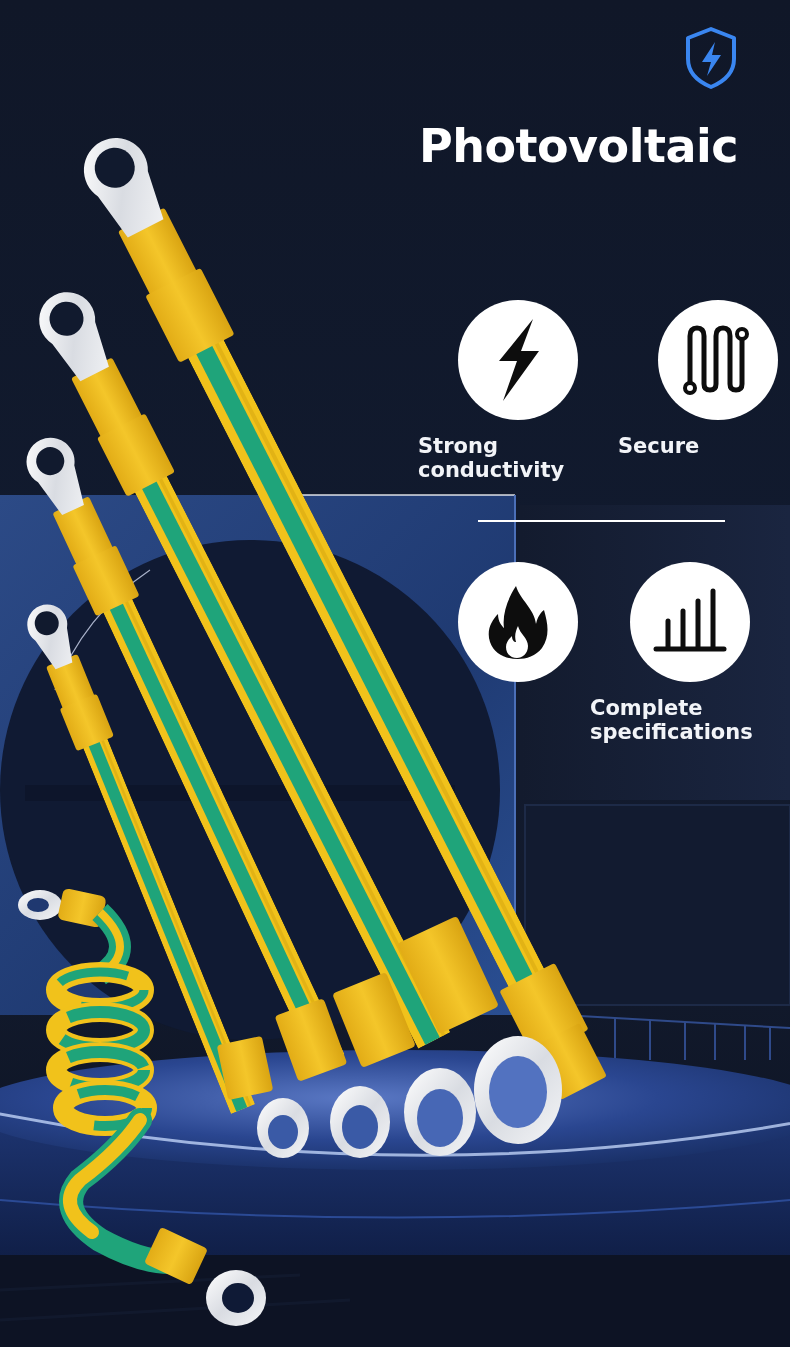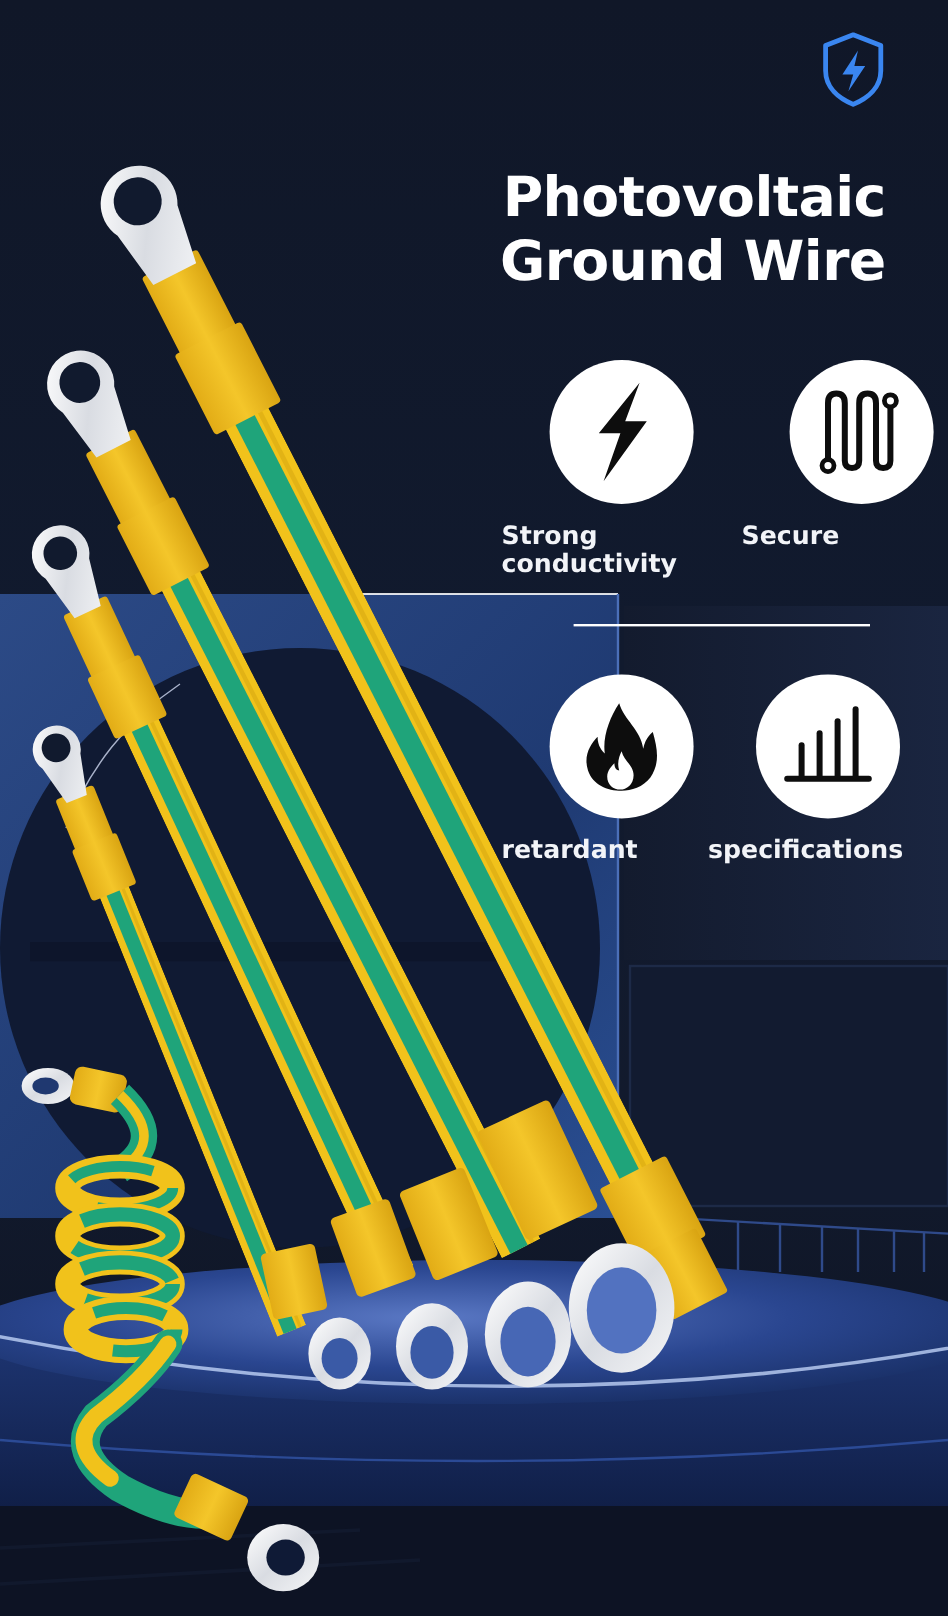--- a/index.html
+++ b/index.html
@@ -2,21 +2,21 @@
 <html><head>
 <meta charset="utf-8">
 <style>
   html, body { margin:0; padding:0; }
   body { width:790px; height:1347px; overflow:hidden; background:#0f1627; font-family:"DejaVu Sans", sans-serif; }
   .stage { position:relative; width:790px; height:1347px; overflow:hidden;
     background: linear-gradient(180deg,#101728 0%,#111a2e 40%,#121a2d 70%,#0c1220 100%); }
   .bg-layer { position:absolute; left:0; top:0; }
   .brand-badge { position:absolute; left:684px; top:26px; width:54px; height:64px; }
   .title { position:absolute; right:52px; top:120px; text-align:right; color:#ffffff;
-    font-family:"DejaVu Sans", sans-serif; font-weight:bold; font-size:46px; line-height:53px; letter-spacing:-0.5px;margin-top:18px; }
+    font-family:"DejaVu Sans", sans-serif; font-weight:bold; font-size:46px; line-height:53px; letter-spacing:-0.5px; }
   .title span { display:block; }
   .feature { position:absolute; width:200px; text-align:left;font-weight:bold; }
   .feature .circle { width:120px; height:120px; border-radius:50%; background:#ffffff; margin:0 auto;
     display:flex; align-items:center; justify-content:center; }
   .feature .label { color:#f2f4f8; font-size:21px; line-height:24px; margin-top:14px; font-family:"DejaVu Sans", sans-serif; }
   .feature .label span { display:block; white-space:nowrap; }
   .divider { position:absolute; left:478px; top:520px; width:247px; height:2px; background:#ffffff; }
   .product { position:absolute; left:0; top:0; }
 </style>
 </head>
@@ -80,21 +80,20 @@
     </g>
   </svg>
 
   <svg class="brand-badge" viewBox="0 0 54 64">
     <path d="M27 3 L50 12 L50 33 C50 47 39 56 27 61 C15 56 4 47 4 33 L4 12 Z" fill="none" stroke="#3a86f0" stroke-width="4" stroke-linejoin="round"></path>
     <path d="M31 16 L18 36 L27 36 L23 50 L37 29 L28 29 Z" fill="#3a86f0"></path>
   </svg>
 
   <div class="title">
     <span>Photovoltaic</span>
-    <span>Ground Wire</span>
   </div>
 
   <div class="feature" style="left:418px; top:300px;">
     <div class="circle">
       <svg width="70" height="90" viewBox="0 0 70 90">
         <path d="M50 4 L16 46 L34 46 L20 86 L56 36 L38 36 Z" fill="#0d0d0d"></path>
       </svg>
     </div>
     <div class="label">
       <span>Strong</span>
@@ -118,37 +117,37 @@
   <div class="divider"></div>
 
   <div class="feature" style="left:418px; top:562px;">
     <div class="circle">
       <svg width="64" height="76" viewBox="0 0 64 76">
         <path d="M30 2 C34 16 48 24 50 40 C52 30 58 26 58 26 C62 40 64 52 56 64 C50 72 40 75 32 75 C20 75 8 70 4 58 C0 46 6 36 12 30 C12 38 16 42 18 44 C16 30 22 14 30 2 Z" fill="#0d0d0d"></path>
         <path d="M32 42 C34 50 42 54 42 62 C42 70 36 74 31 74 C25 74 20 70 20 63 C20 58 24 54 26 52 C26 56 28 58 30 58 C28 52 30 46 32 42 Z" fill="#ffffff"></path>
       </svg>
     </div>
     <div class="label">
-      <span>retardant</span>
     </div>
   </div>
 
   <div class="feature" style="left:590px; top:562px;">
     <div class="circle">
       <svg width="80" height="70" viewBox="0 0 80 70">
         <g stroke="#0d0d0d" stroke-width="5" stroke-linecap="round">
           <line x1="6" y1="62" x2="74" y2="62"></line>
           <line x1="18" y1="60" x2="18" y2="34"></line>
           <line x1="33" y1="60" x2="33" y2="24"></line>
           <line x1="48" y1="60" x2="48" y2="14"></line>
           <line x1="63" y1="60" x2="63" y2="4"></line>
         </g>
       </svg>
     </div>
     <div class="label">
+      <span>Complete</span>
       <span>specifications</span>
     </div>
   </div>
 
   <svg class="product" width="790" height="1347" viewBox="0 0 790 1347">
     <defs>
       <linearGradient id="silver" x1="0" y1="0" x2="1" y2="1">
         <stop offset="0" stop-color="#ffffff"></stop>
         <stop offset="0.5" stop-color="#d9dce2"></stop>
         <stop offset="1" stop-color="#f4f5f7"></stop>

